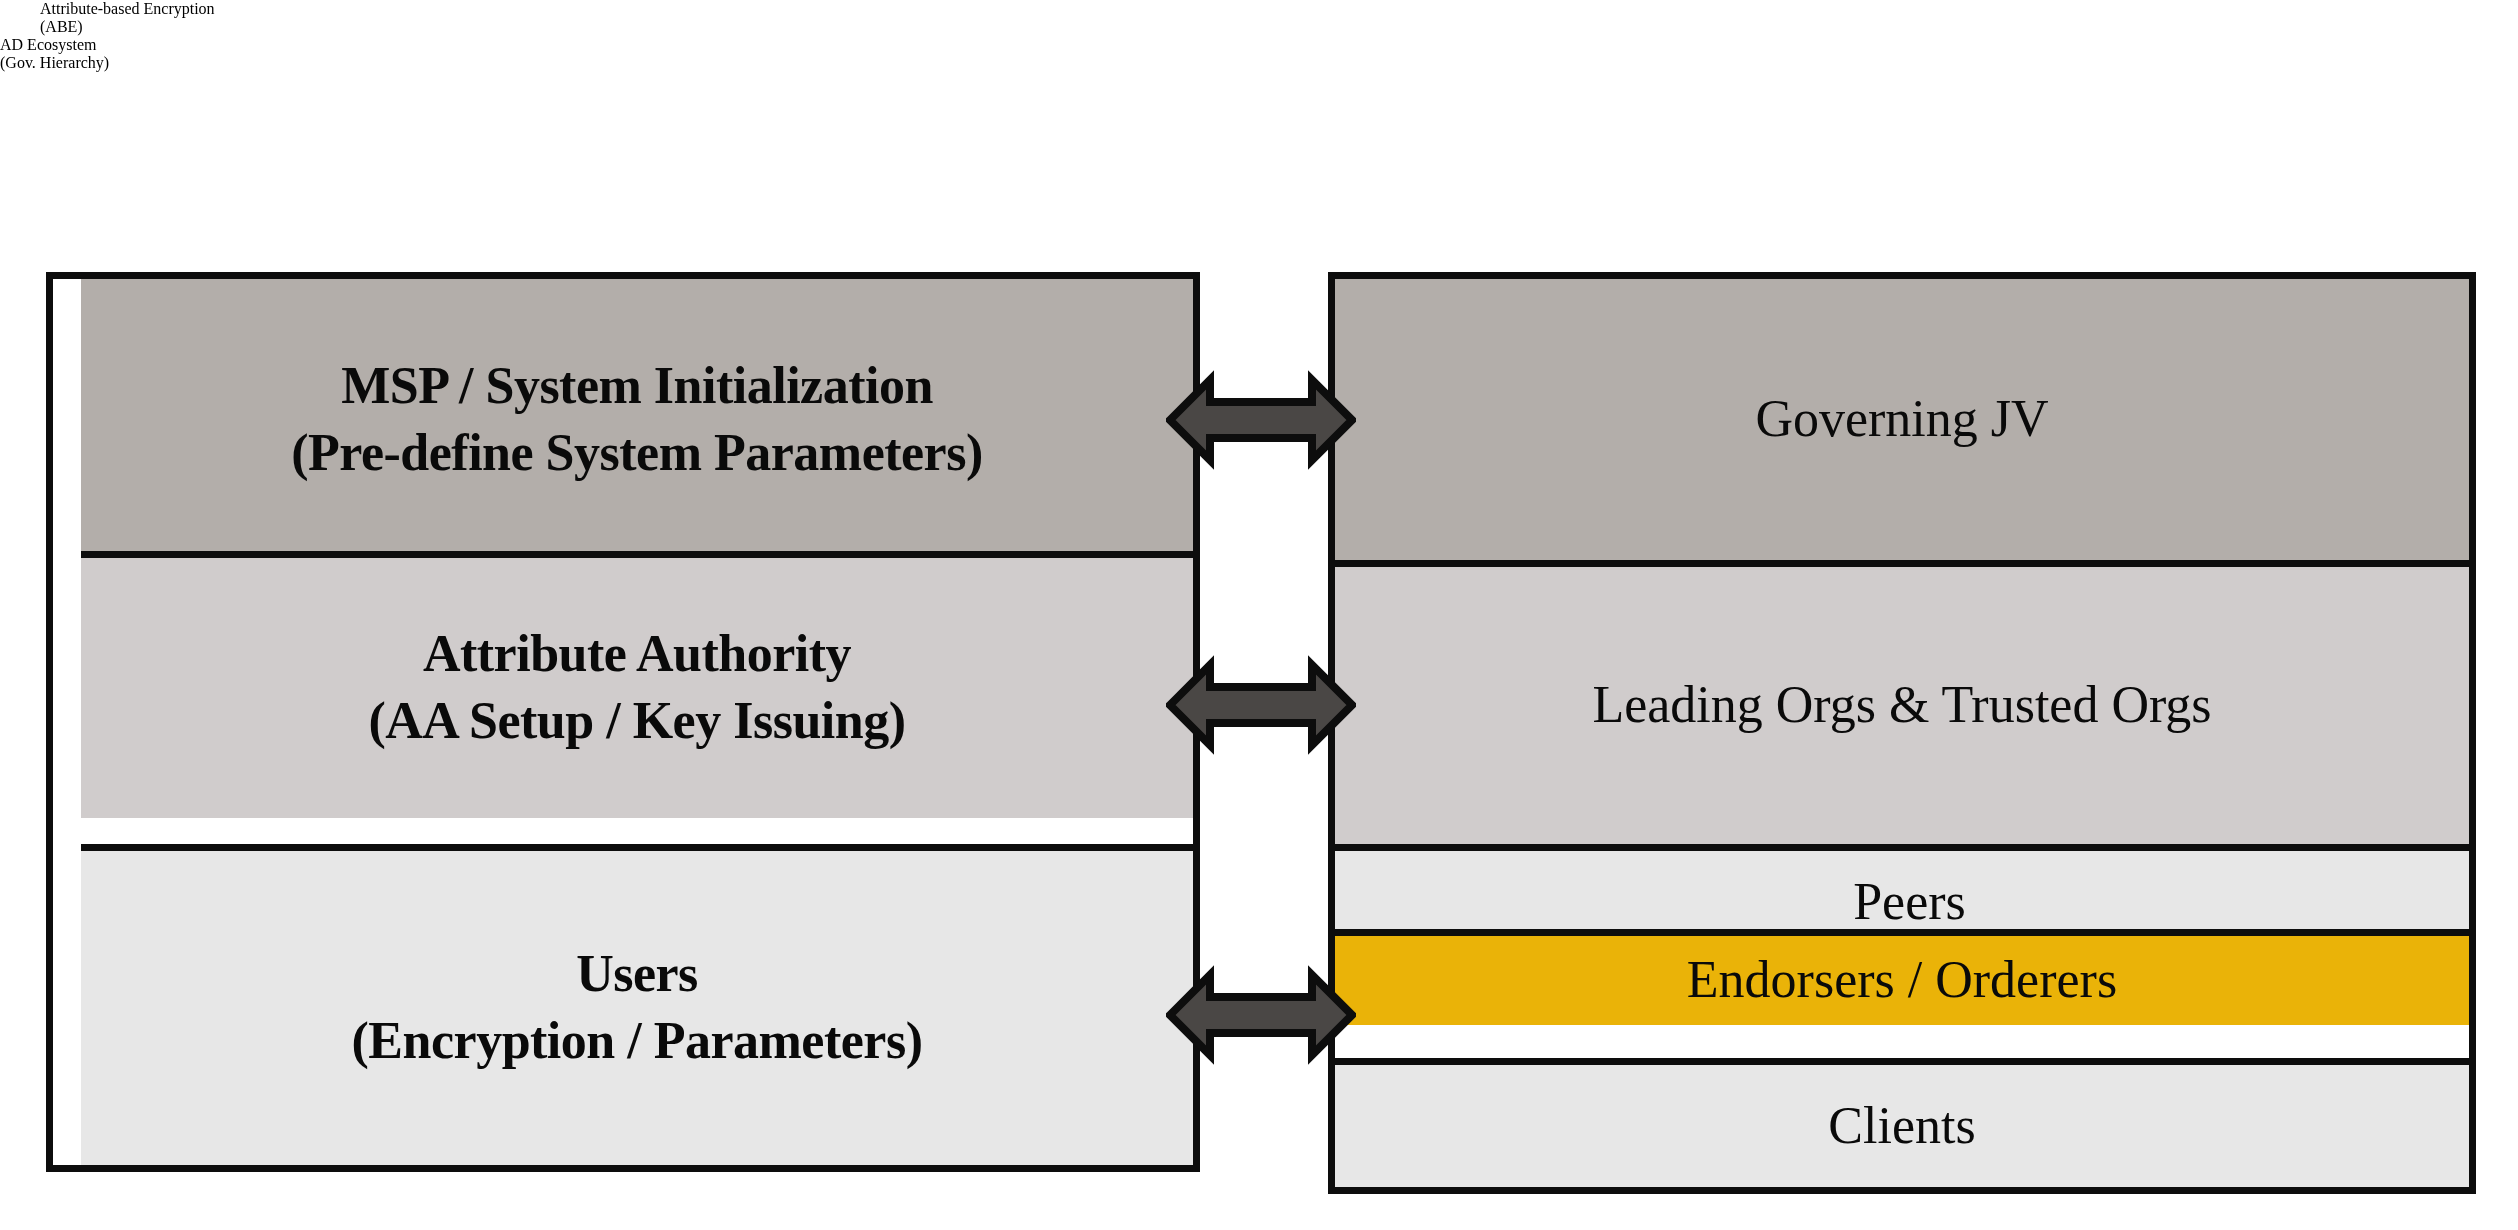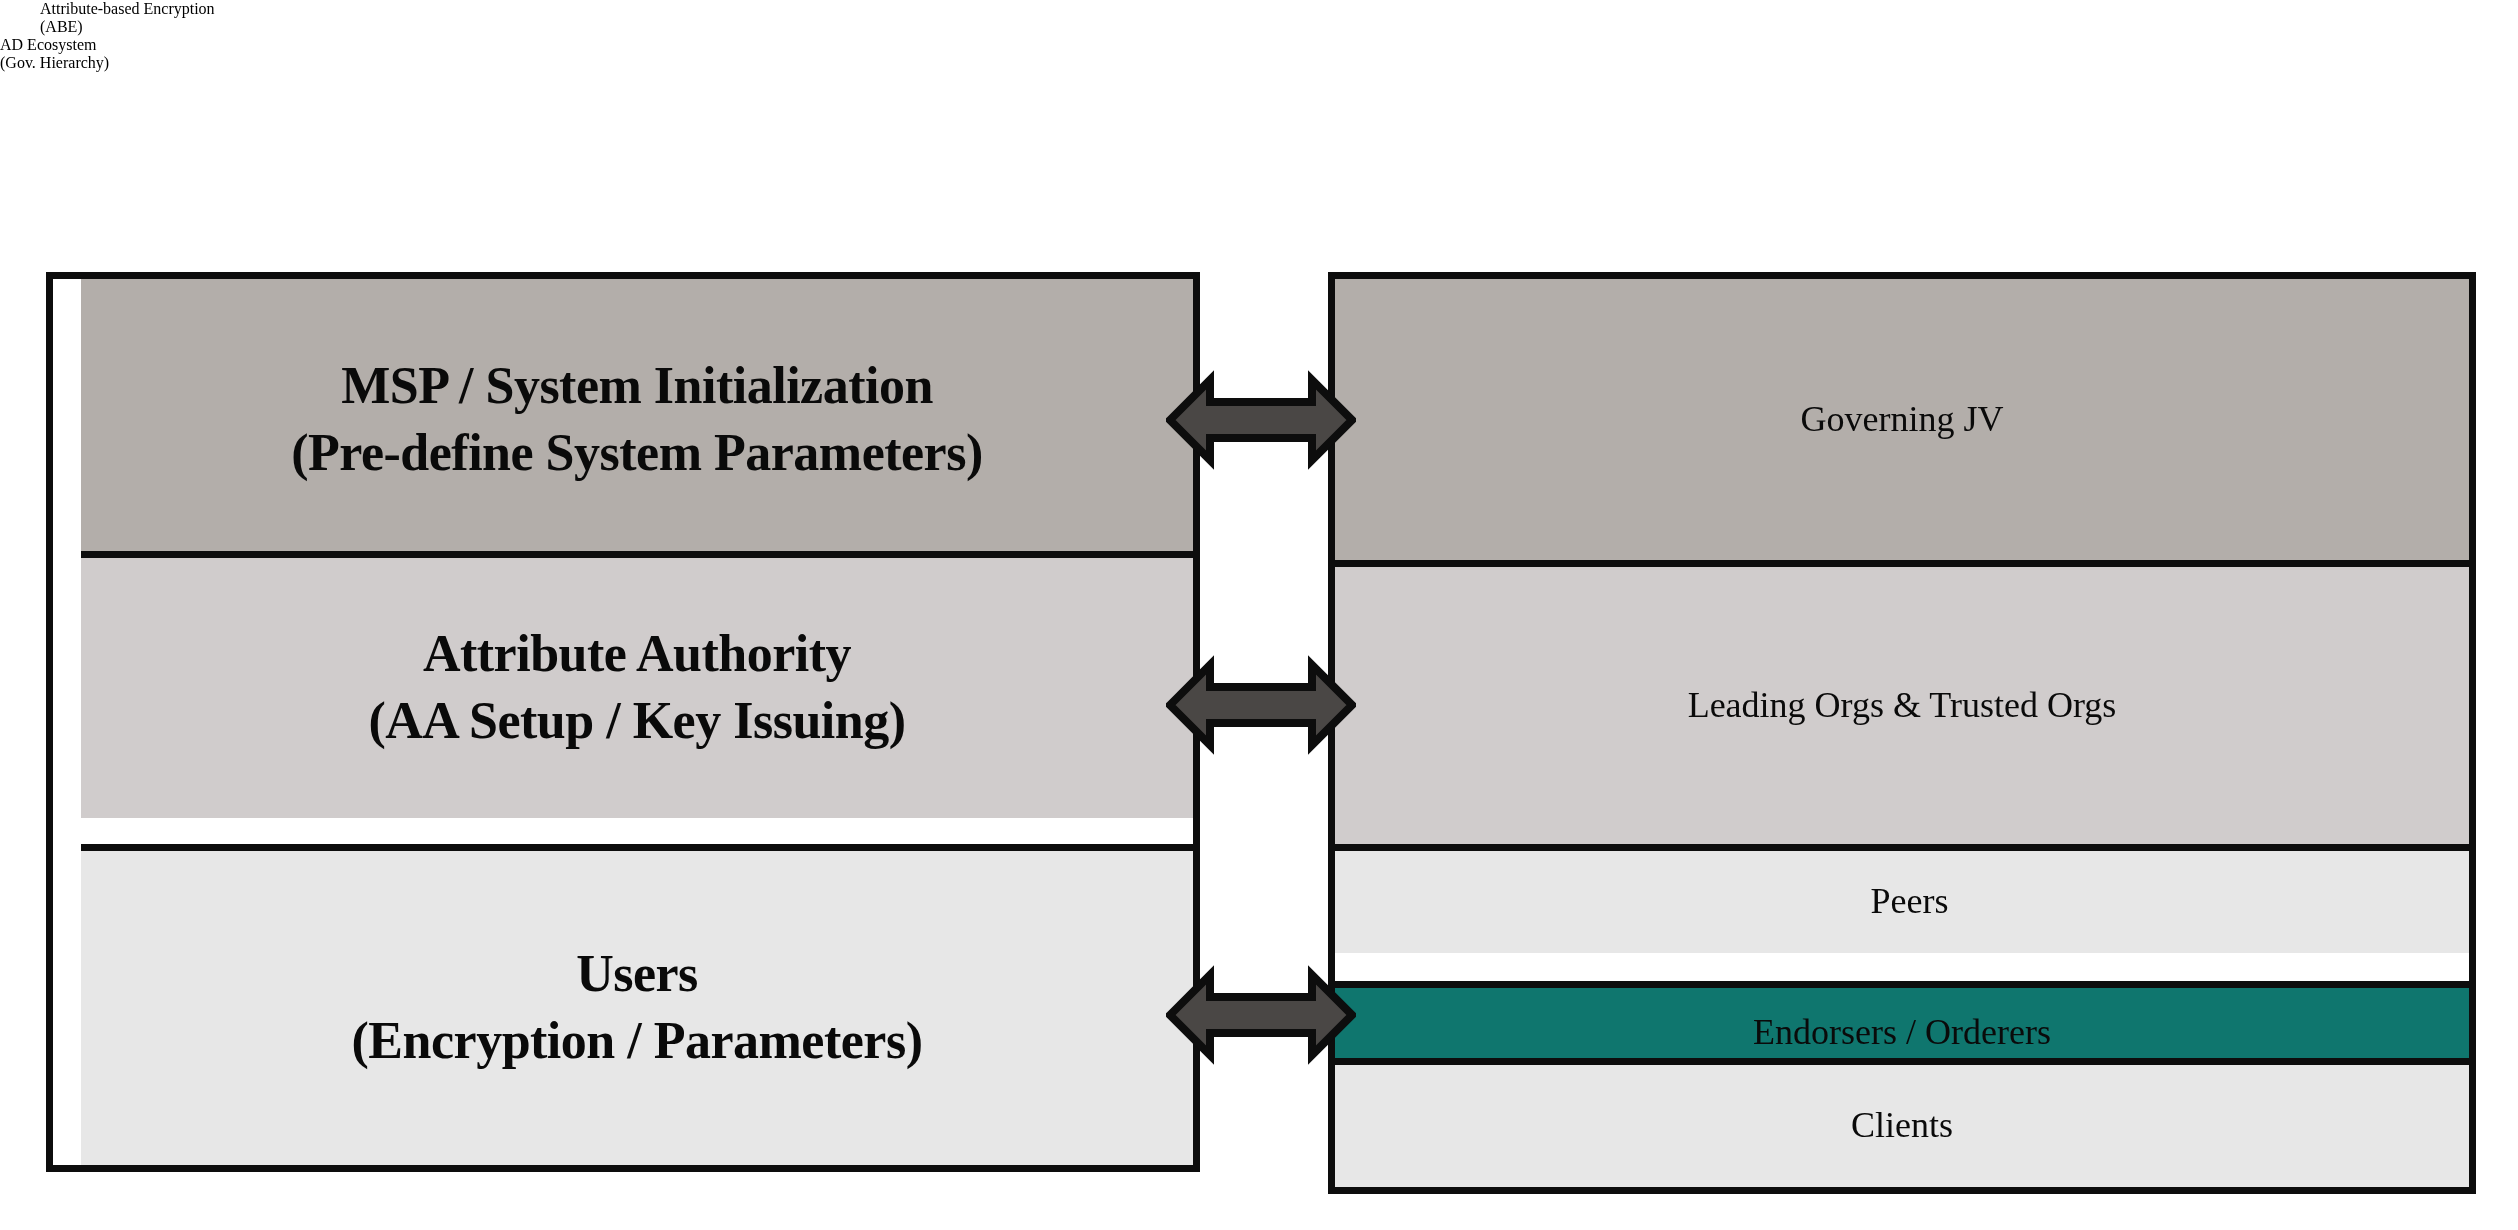--- a/index.html
+++ b/index.html
@@ -40,34 +40,34 @@
     justify-content: center;
     text-align: center;
     color: #0a0a0a;
     overflow: hidden;
   }
   .band .txt { width: 100%; padding: 0 14px; box-sizing: border-box; }
 
   
   .band-left  { font-weight: bold; font-size: 52px; line-height: 1.28; letter-spacing: -0.5px; margin-left: 28px; }
   
-  .band-right { font-weight: normal; font-size: 36px; line-height: 1.2; letter-spacing: 0px; }
+  .band-right { font-weight: normal; font-size: 52px; line-height: 1.2; letter-spacing: 0px; }
 
   .sep-top { border-top: 7px solid #0d0d0d; }
 
   
   #lb-0 { top: 0px;   height: 281px; background: #b3aeaa; }
   #lb-1 { top: 272px; height: 267px; background: #d0cccc; }
   #lb-2 { top: 565px; height: 321px; background: #e7e7e7; }
 
   
   #rb-0 { top: 0px;   height: 281px; background: #b3aeaa; }
   #rb-1 { top: 281px; height: 284px; background: #d0cccc; }
   #rb-2 { top: 565px; height: 109px; background: #e7e7e7; padding-left: 15px; }
-  #rb-3 { top: 702px; height: 96px; background: #0f766e; }
+  #rb-3 { top: 650px; height: 96px; background: #eab308; }
   #rb-4 { top: 779px; height: 129px; background: #e7e7e7; }
 
   
   .arrow {
     position: absolute;
     width: 190px;
     height: 104px;
   }
   #arrow-1 { left: 1166px; top: 368px; }
   #arrow-2 { left: 1166px; top: 653px; }

